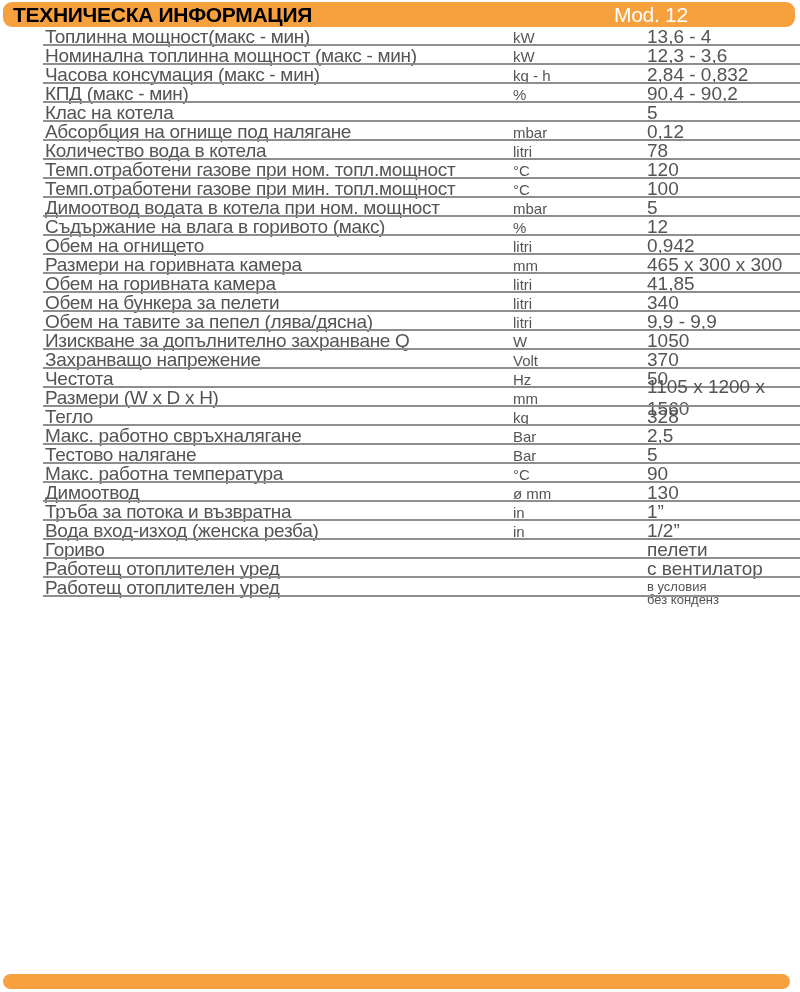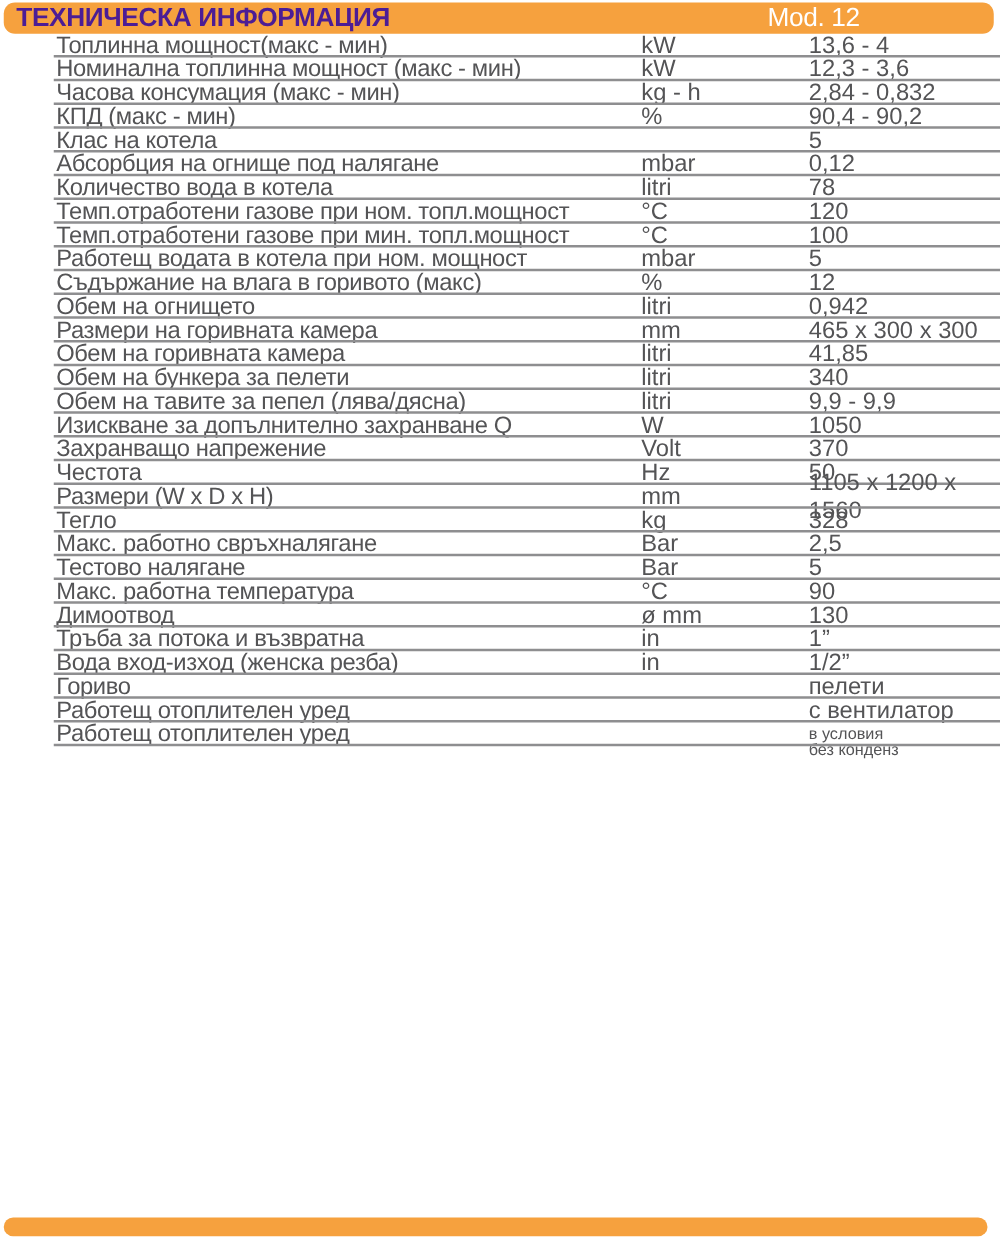--- a/index.html
+++ b/index.html
@@ -19,42 +19,42 @@
   }
   .titlebar{
     position:absolute;left:3px;top:2px;
     width:792px;height:25px;
     background:var(--accent);
     border-radius:9px;
   }
   .titlebar .title{
     position:absolute;left:10px;top:0;
     line-height:25px;
-    font-size:21px;font-weight:bold;color:#4c1d95;
+    font-size:21px;font-weight:bold;color:#000000;
     letter-spacing:-0.3px;white-space:nowrap;
   }
   .titlebar .mod{
     position:absolute;left:611px;top:0;
     line-height:25px;
     font-size:21px;font-weight:normal;color:#ffffff;
     letter-spacing:-0.3px;white-space:nowrap;
   }
   .rows{position:absolute;left:0;top:27px;width:800px;}
   .row{position:relative;height:19px;margin-left:36px;}
   .row::after{
     content:"";position:absolute;left:7px;bottom:0;
     width:769px;border-bottom:2px solid var(--divider);
   }
   .row .label{
     position:absolute;left:9px;top:50%;transform:translateY(-50%);
     font-size:19px;letter-spacing:-0.3px;white-space:nowrap;
   }
   .row .unit{
     position:absolute;left:477px;top:50%;transform:translateY(-50%);
-    font-size:19px;white-space:nowrap;text-align:center;
+    font-size:15px;white-space:nowrap;text-align:center;
   }
   .row .value{
     position:absolute;left:611px;top:50%;transform:translateY(-50%);
     font-size:19px;white-space:pre-line;
   }
   .row .value.small{
     font-size:13px;line-height:13px;
     top:2px;transform:none;
   }
   .bottombar{
@@ -123,21 +123,21 @@
     <span class="value">120</span>
   </div>
 
   <div class="row">
     <span class="label">Темп.отработени газове при мин. топл.мощност</span>
     <span class="unit">°C</span>
     <span class="value">100</span>
   </div>
 
   <div class="row">
-    <span class="label">Работещ водата в котела при ном. мощност</span>
+    <span class="label">Димоотвод водата в котела при ном. мощност</span>
     <span class="unit">mbar</span>
     <span class="value">5</span>
   </div>
 
   <div class="row">
     <span class="label">Съдържание на влага в горивото (макс)</span>
     <span class="unit">%</span>
     <span class="value">12</span>
   </div>
 

